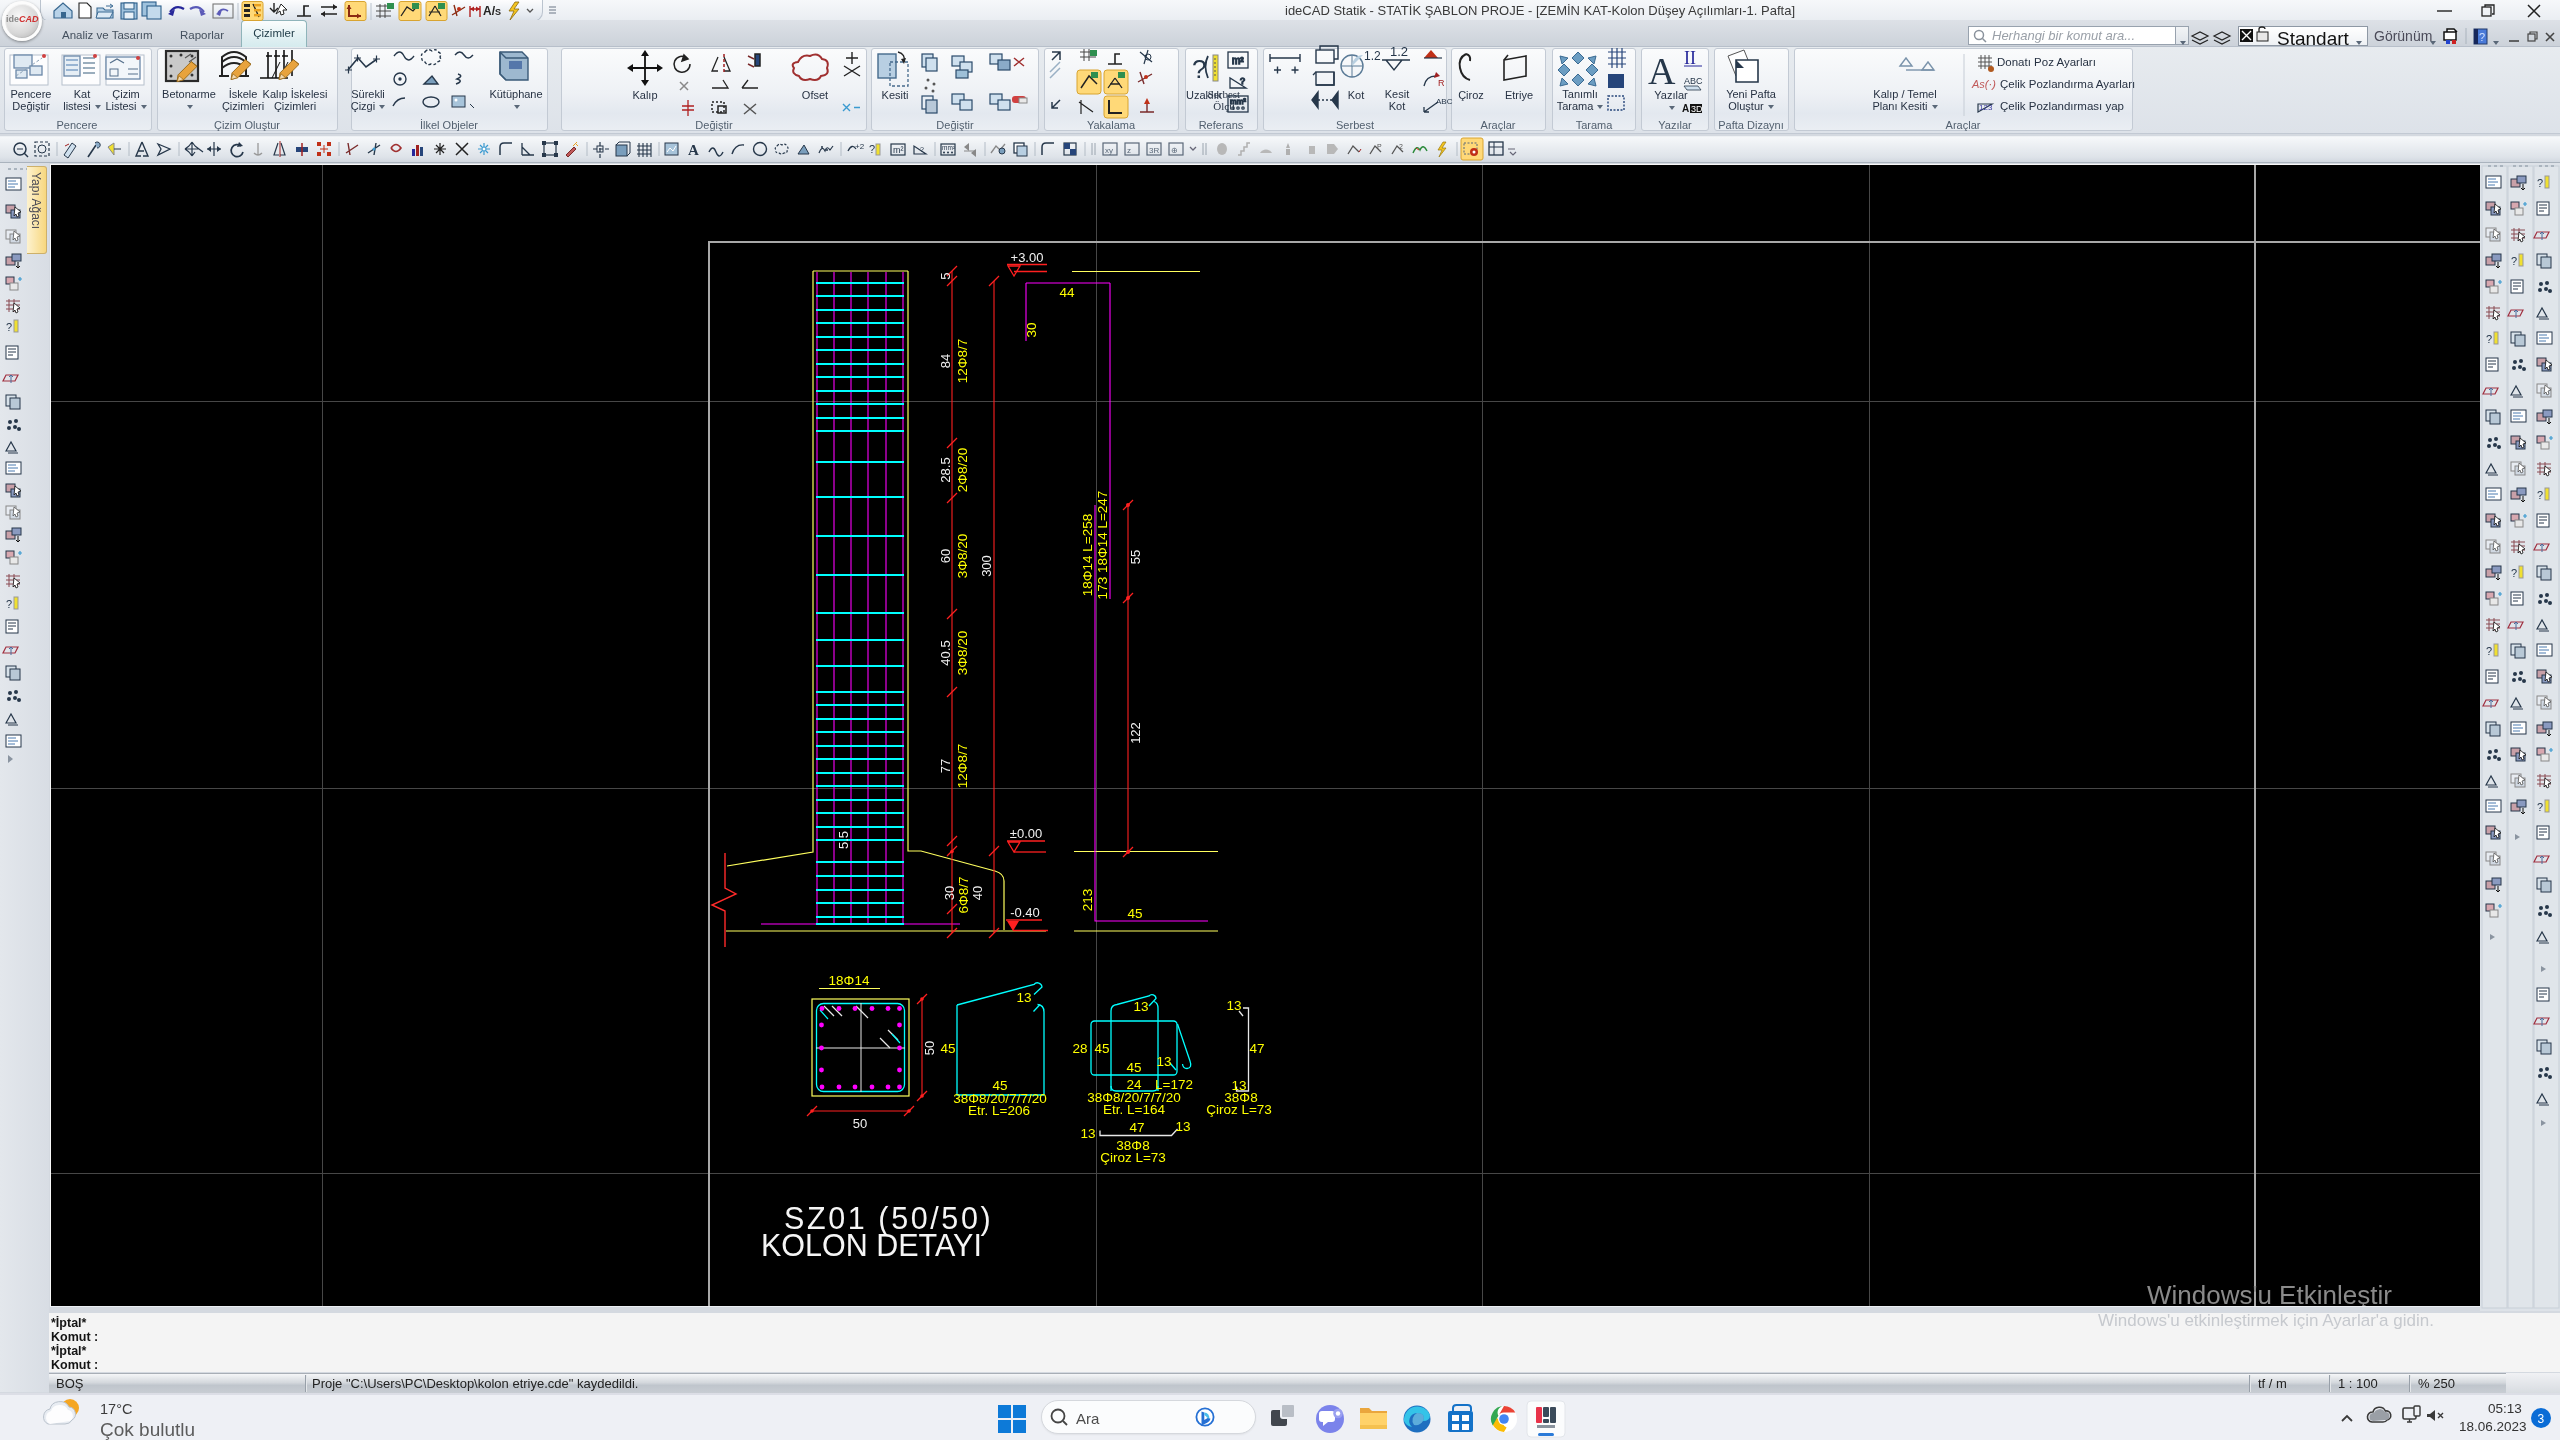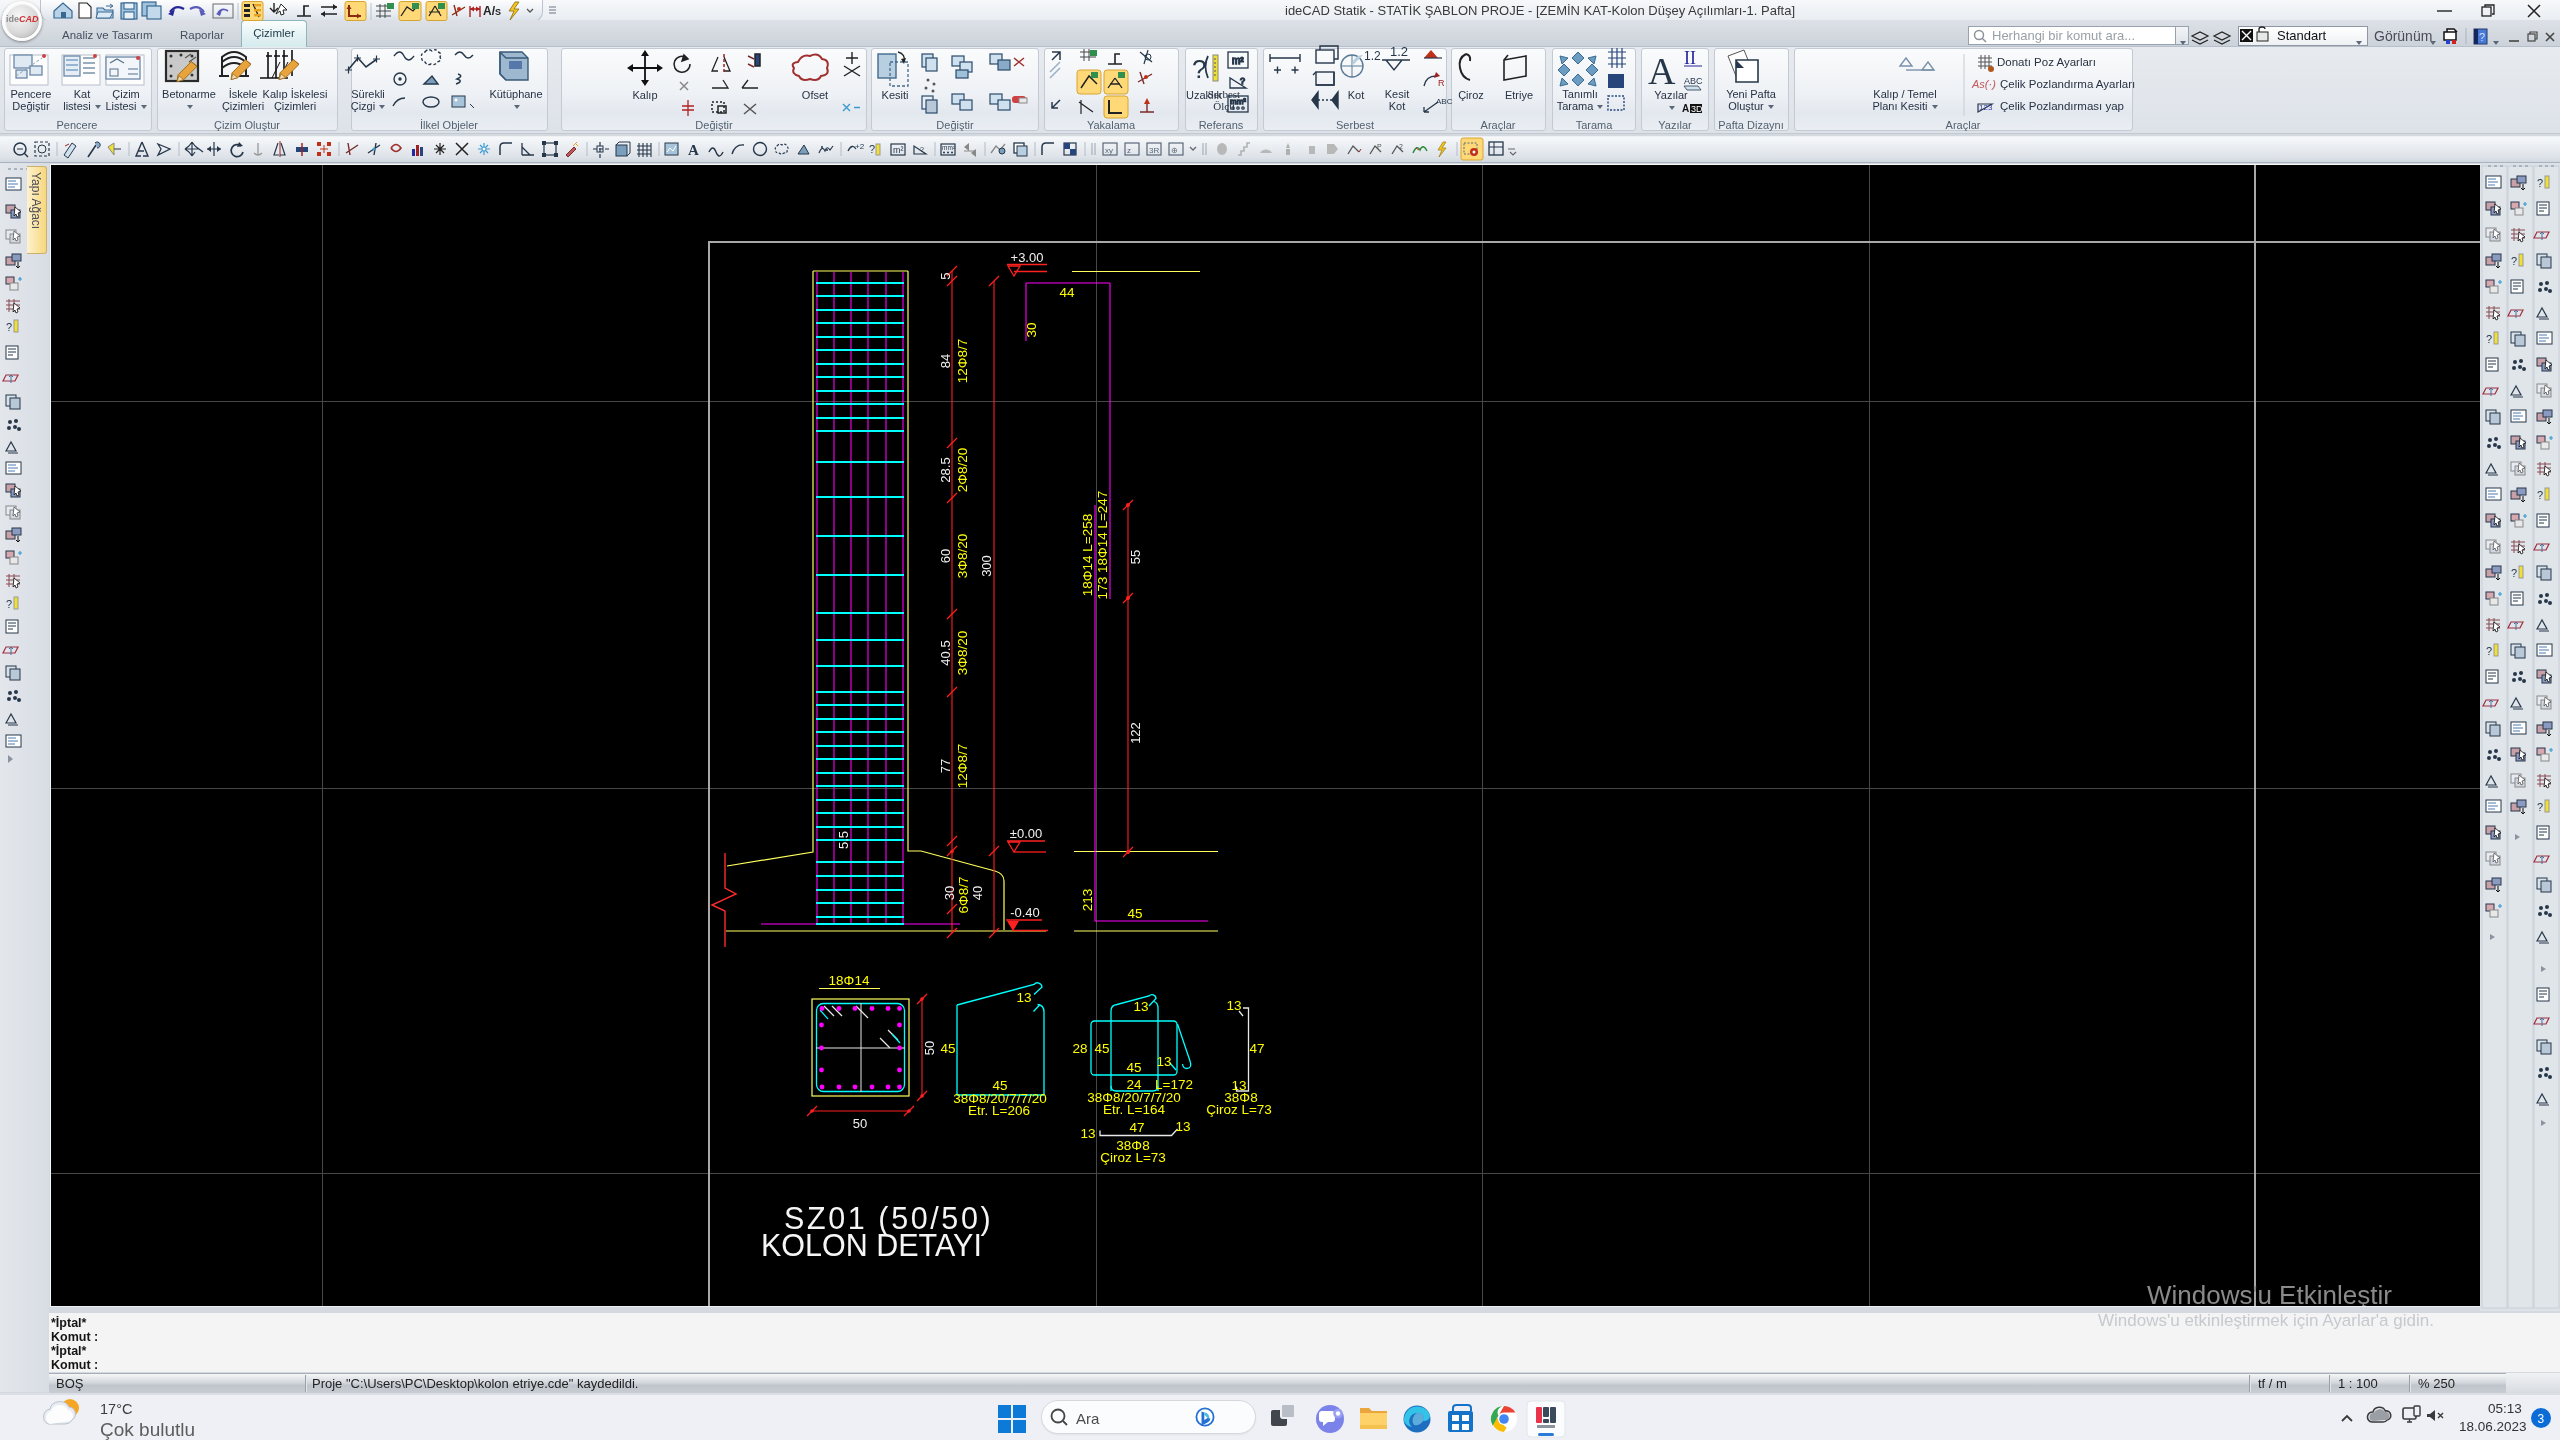--- a/index.html
+++ b/index.html
@@ -111,29 +111,29 @@
 <span class="sarr"></span></div>
 <div class="abs rbtn" style="left:1751px;top:88px;">Yeni Pafta
 Oluştur <span class="sarr"></span></div>
 <div class="abs rbtn" style="left:1905px;top:88px;">Kalıp / Temel
 Planı Kesiti <span class="sarr"></span></div>
 <div class="abs" style="left:1997px;top:56px;font-size:11.5px;color:#273243;">Donatı Poz Ayarları</div>
 <div class="abs" style="left:2000px;top:78px;font-size:11.5px;color:#273243;">Çelik Pozlandırma Ayarları</div>
 <div class="abs" style="left:2000px;top:100px;font-size:11.5px;color:#273243;">Çelik Pozlandırması yap</div>
 <div class="abs" style="left:1972px;top:78px;font-size:11px;font-style:italic;color:#c05a5a;">As(·)</div>
 <div class="abs" style="left:1968px;top:26px;width:208px;height:19px;background:#fff;border:1px solid #98a2ae;"></div>
-<div class="abs" style="left:1992px;top:28px;font-size:13px;color:#9aa0a8;">Herhangi bir komut ara...</div>
+<div class="abs" style="left:1992px;top:28px;font-size:13px;font-style:italic;color:#9aa0a8;">Herhangi bir komut ara...</div>
 <svg class="abs" style="left:1973px;top:29px;" width="15" height="15">
       <circle cx="6" cy="6" r="4.5" fill="none" stroke="#8a929c" stroke-width="1.5"></circle>
       <line x1="9.5" y1="9.5" x2="13" y2="13" stroke="#8a929c" stroke-width="1.5"></line>
     </svg>
 <div class="abs" style="left:2176px;top:26px;width:13px;height:19px;background:linear-gradient(#f2f4f6,#dfe4ea);border:1px solid #98a2ae;border-left:none;"></div>
 <div class="abs" style="left:2179px;top:33px;"><span class="sarr"></span></div>
 <div class="combo" style="left:2238px;top:26px;width:130px;height:20px;"></div>
-<div class="abs" style="left:2277px;top:28px;font-size:13px;color:#111;">Standart</div>
+<div class="abs" style="left:2277px;top:28px;font-size:19px;color:#111;">Standart</div>
 <div class="abs" style="left:2355px;top:33px;"><span class="sarr"></span></div>
 <div class="abs" style="left:2374px;top:28px;font-size:14px;color:#4a4a58;">Görünüm</div>
 <div class="abs" style="left:2429px;top:33px;"><span class="sarr"></span></div>
 <div class="abs" style="left:2492px;top:33px;"><span class="sarr"></span></div>
 <svg class="abs" style="left:0;top:0;" width="2560" height="164">
 <g transform="translate(53,0)">
         <path d="M1,11 L10,3 L19,11 V18 H1 Z" fill="#b8d2e8" stroke="#38678f" stroke-width="1.2"></path>
         <rect x="8" y="12" width="5" height="6" fill="#38678f"></rect>
       </g>
       <g transform="translate(78,0)">

